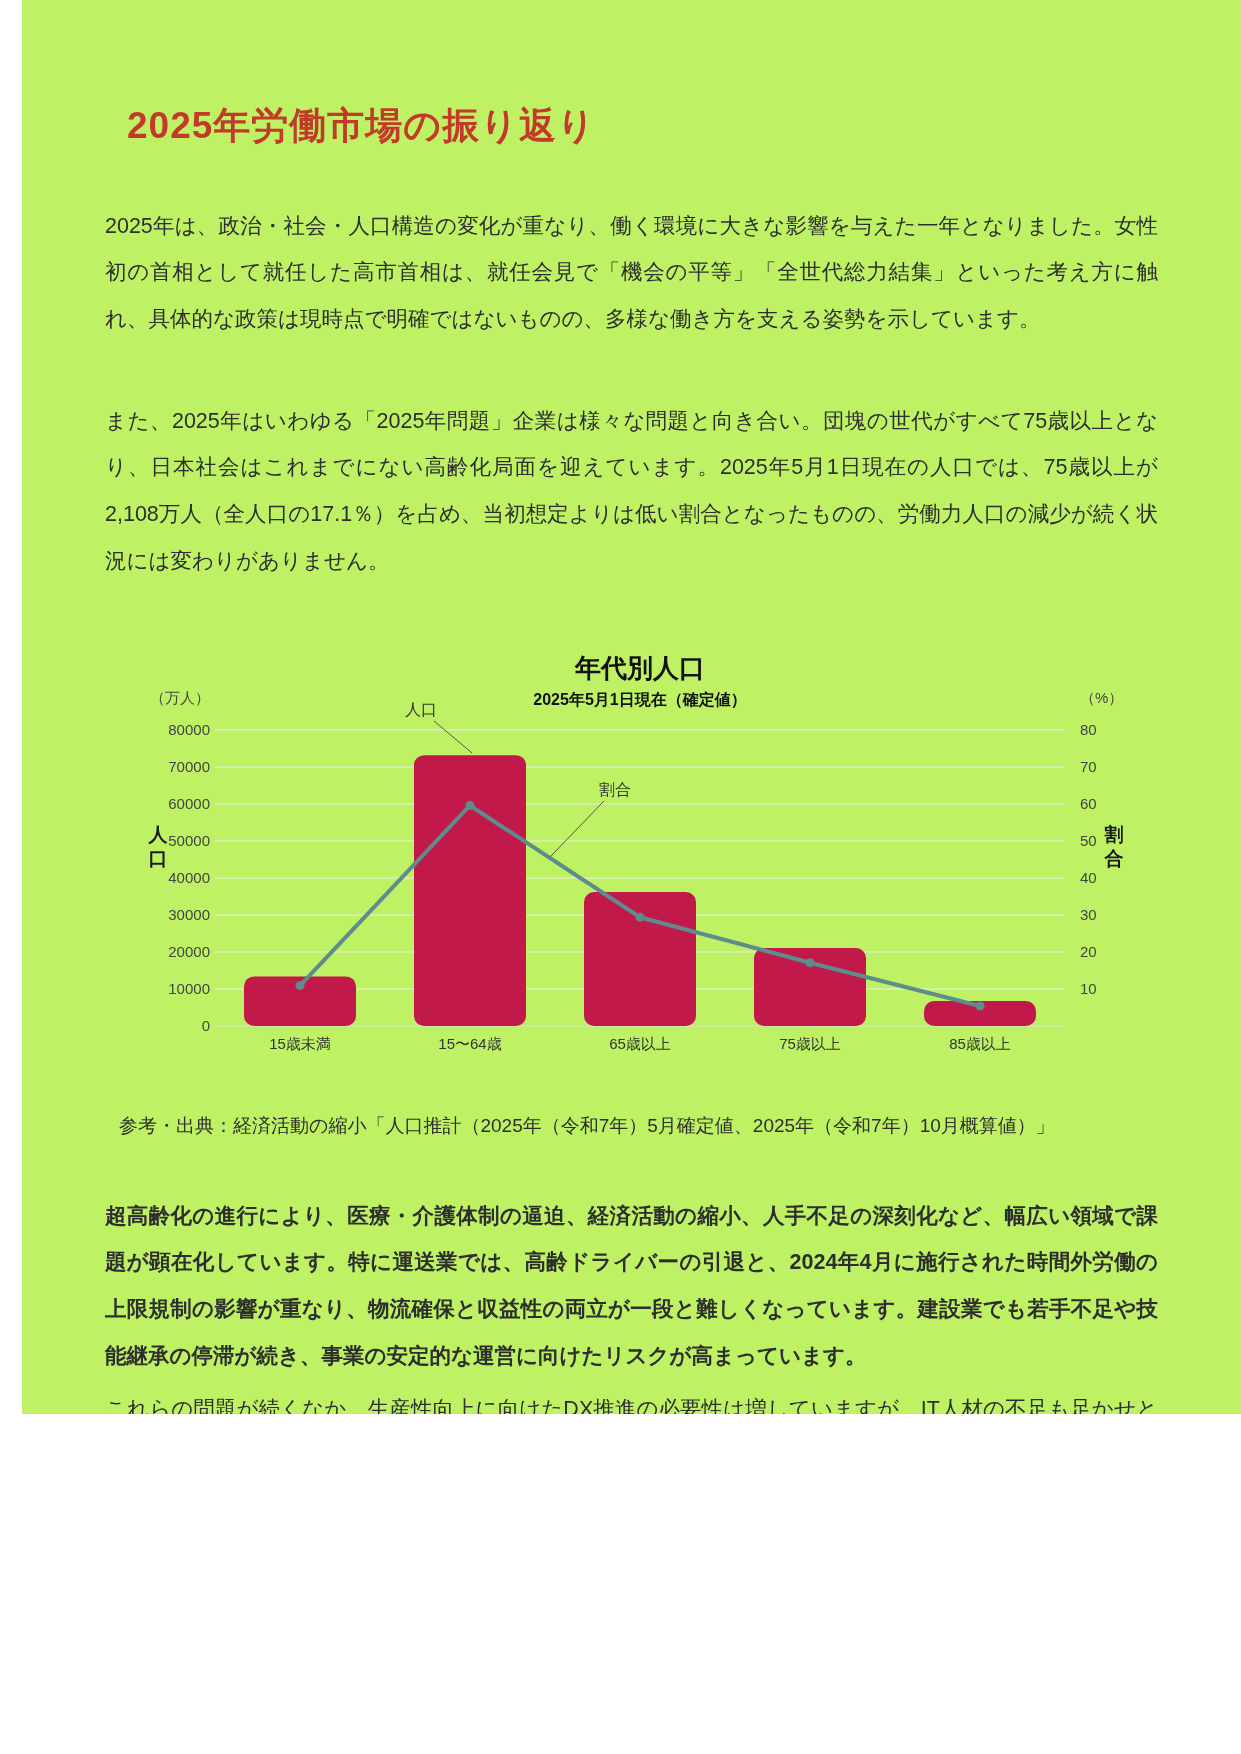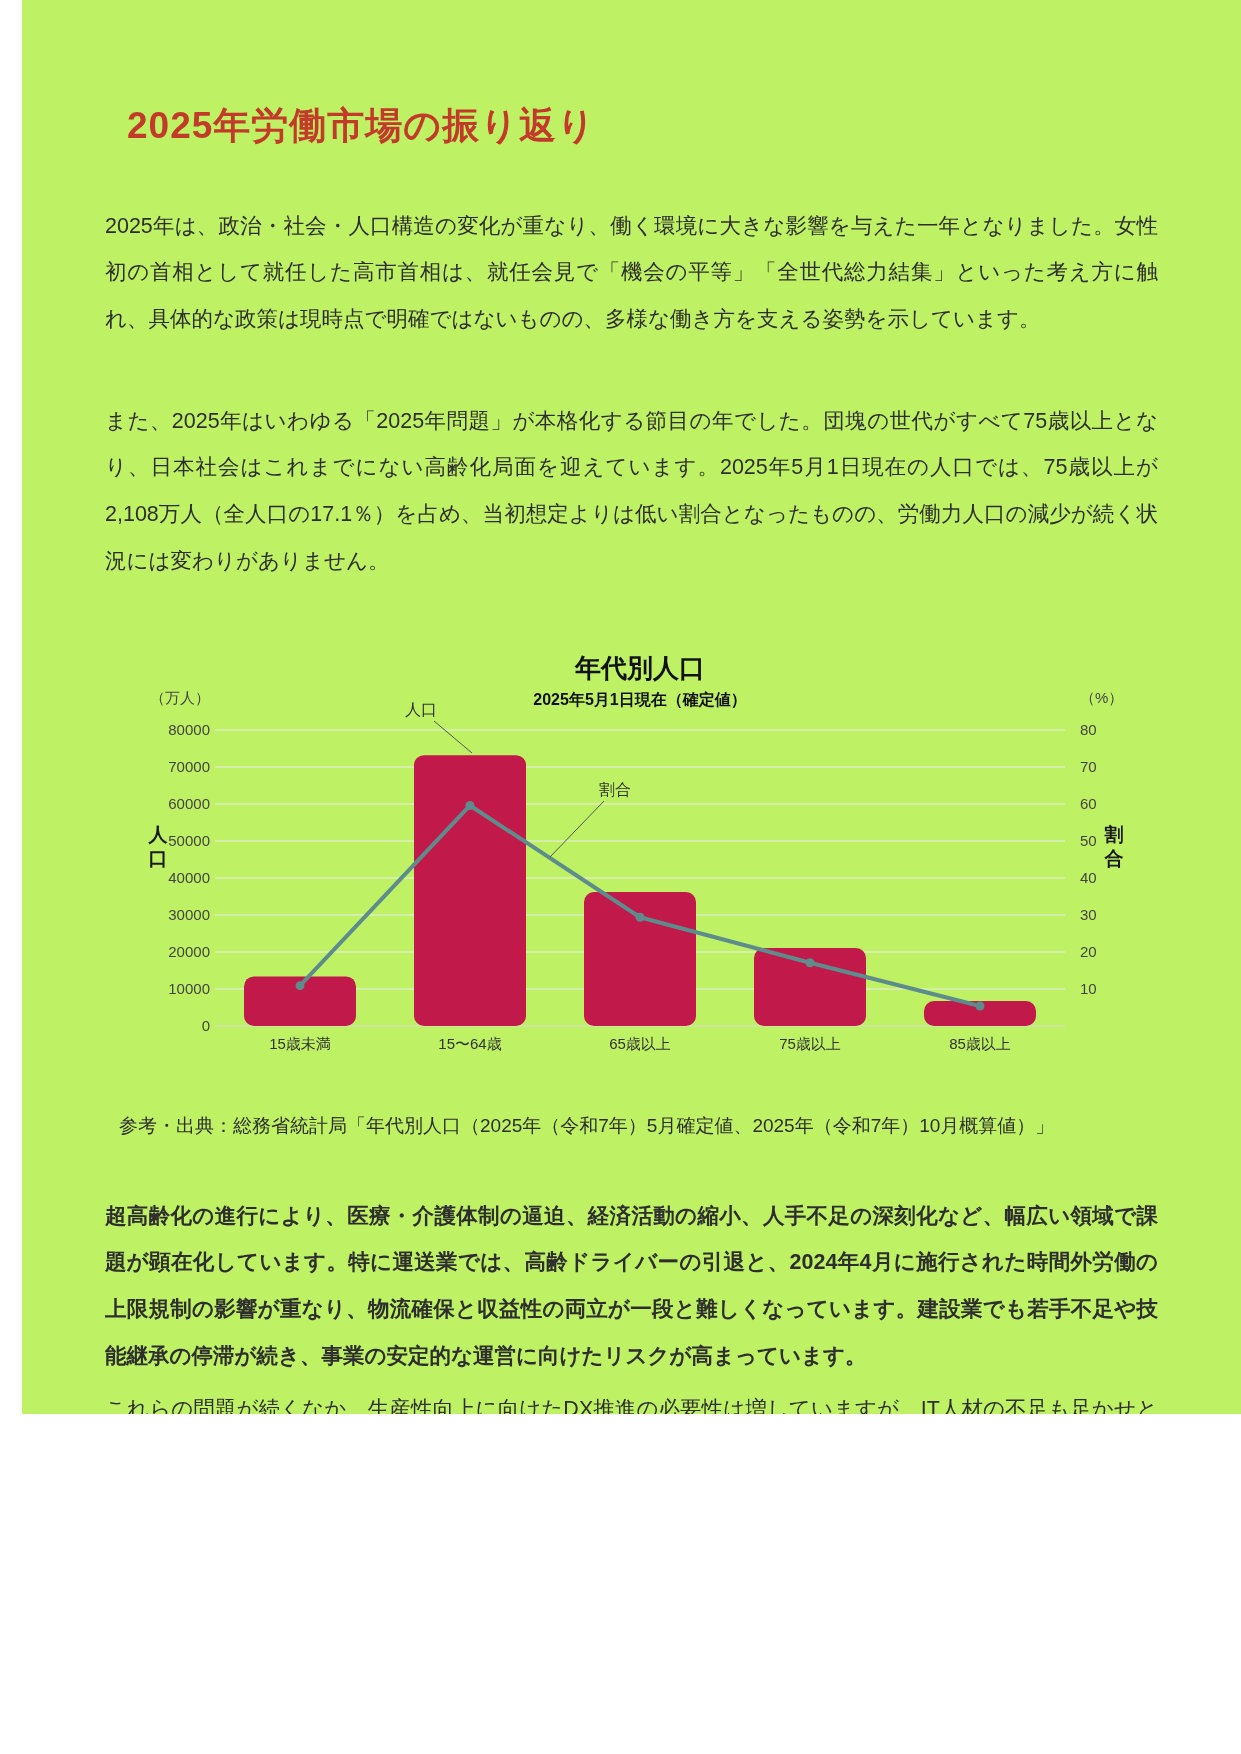--- a/index.html
+++ b/index.html
@@ -39,21 +39,21 @@
   }
 </style>
 </head>
 <body>
 
 <div class="page">
 
   <h1 class="doc-title">2025年労働市場の振り返り</h1>
 
   <p class="para" id="p1">2025年は、政治・社会・人口構造の変化が重なり、働く環境に大きな影響を与えた一年となりました。女性初の首相として就任した高市首相は、就任会見で「機会の平等」「全世代総力結集」といった考え方に触れ、具体的な政策は現時点で明確ではないものの、多様な働き方を支える姿勢を示しています。</p>
-  <p class="para" id="p2">また、2025年はいわゆる「2025年問題」が本格化する節目の年でした。団塊の世代がすべて75歳以上となり、日本社会はこれまでにない高齢化局面を迎えています。2025年5月1日現在の人口では、75歳以上が2,108万人（全人口の17.1％）を占め、当初想定よりは低い割合となったものの、労働力人口の減少が続く状況には変わりがありません。</p>
+  <p class="para" id="p2">また、2025年はいわゆる「2025年問題」企業は様々な問題と向き合い。団塊の世代がすべて75歳以上となり、日本社会はこれまでにない高齢化局面を迎えています。2025年5月1日現在の人口では、75歳以上が2,108万人（全人口の17.1％）を占め、当初想定よりは低い割合となったものの、労働力人口の減少が続く状況には変わりがありません。</p>
 
   <div class="chart-wrap">
     <svg id="chart-svg" width="1010" height="420" viewBox="0 0 1010 420">
         <line x1="73" y1="381" x2="923" y2="381" stroke="#dcdcdc" stroke-width="1"></line>
         <text x="68" y="386" text-anchor="end" font-size="15" fill="#444">0</text>
         <line x1="73" y1="344" x2="923" y2="344" stroke="#ececec" stroke-width="1"></line>
         <text x="68" y="349" text-anchor="end" font-size="15" fill="#444">10000</text>
         <line x1="73" y1="307" x2="923" y2="307" stroke="#ececec" stroke-width="1"></line>
         <text x="68" y="312" text-anchor="end" font-size="15" fill="#444">20000</text>
         <line x1="73" y1="270" x2="923" y2="270" stroke="#ececec" stroke-width="1"></line>
@@ -100,21 +100,21 @@
         <text x="498" y="404" text-anchor="middle" font-size="15" fill="#333">65歳以上</text>
         <text x="668" y="404" text-anchor="middle" font-size="15" fill="#333">75歳以上</text>
         <text x="838" y="404" text-anchor="middle" font-size="15" fill="#333">85歳以上</text>
         <text x="263" y="70" font-size="16" fill="#333">人口</text>
         <line x1="292" y1="76" x2="330" y2="108" stroke="#555" stroke-width="1"></line>
         <text x="457" y="150" font-size="16" fill="#333">割合</text>
         <line x1="462" y1="156" x2="408" y2="212" stroke="#555" stroke-width="1"></line>
       </svg>
   </div>
 
-  <p class="source">参考・出典：総務省統計局「年代別人口（2025年（令和7年）5月確定値、2025年（令和7年）10月概算値）」</p>
+  <p class="source">参考・出典：経済活動の縮小「人口推計（2025年（令和7年）5月確定値、2025年（令和7年）10月概算値）」</p>
 
   <p class="para" id="p3">超高齢化の進行により、医療・介護体制の逼迫、経済活動の縮小、人手不足の深刻化など、幅広い領域で課題が顕在化しています。特に運送業では、高齢ドライバーの引退と、2024年4月に施行された時間外労働の上限規制の影響が重なり、物流確保と収益性の両立が一段と難しくなっています。建設業でも若手不足や技能継承の停滞が続き、事業の安定的な運営に向けたリスクが高まっています。</p>
   <p class="para" id="p4">これらの問題が続くなか、生産性向上に向けたDX推進の必要性は増していますが、IT人材の不足も足かせとなっています。企業は様々な問題と向き合い、中長期的な人材確保と働きやすい環境づくりを両立することが求められます。</p>
 
   <div class="footer-line"></div>
   <div class="logo-bar"></div>
   <div class="page-box">
     <span>Page 9</span>
   </div>
 

